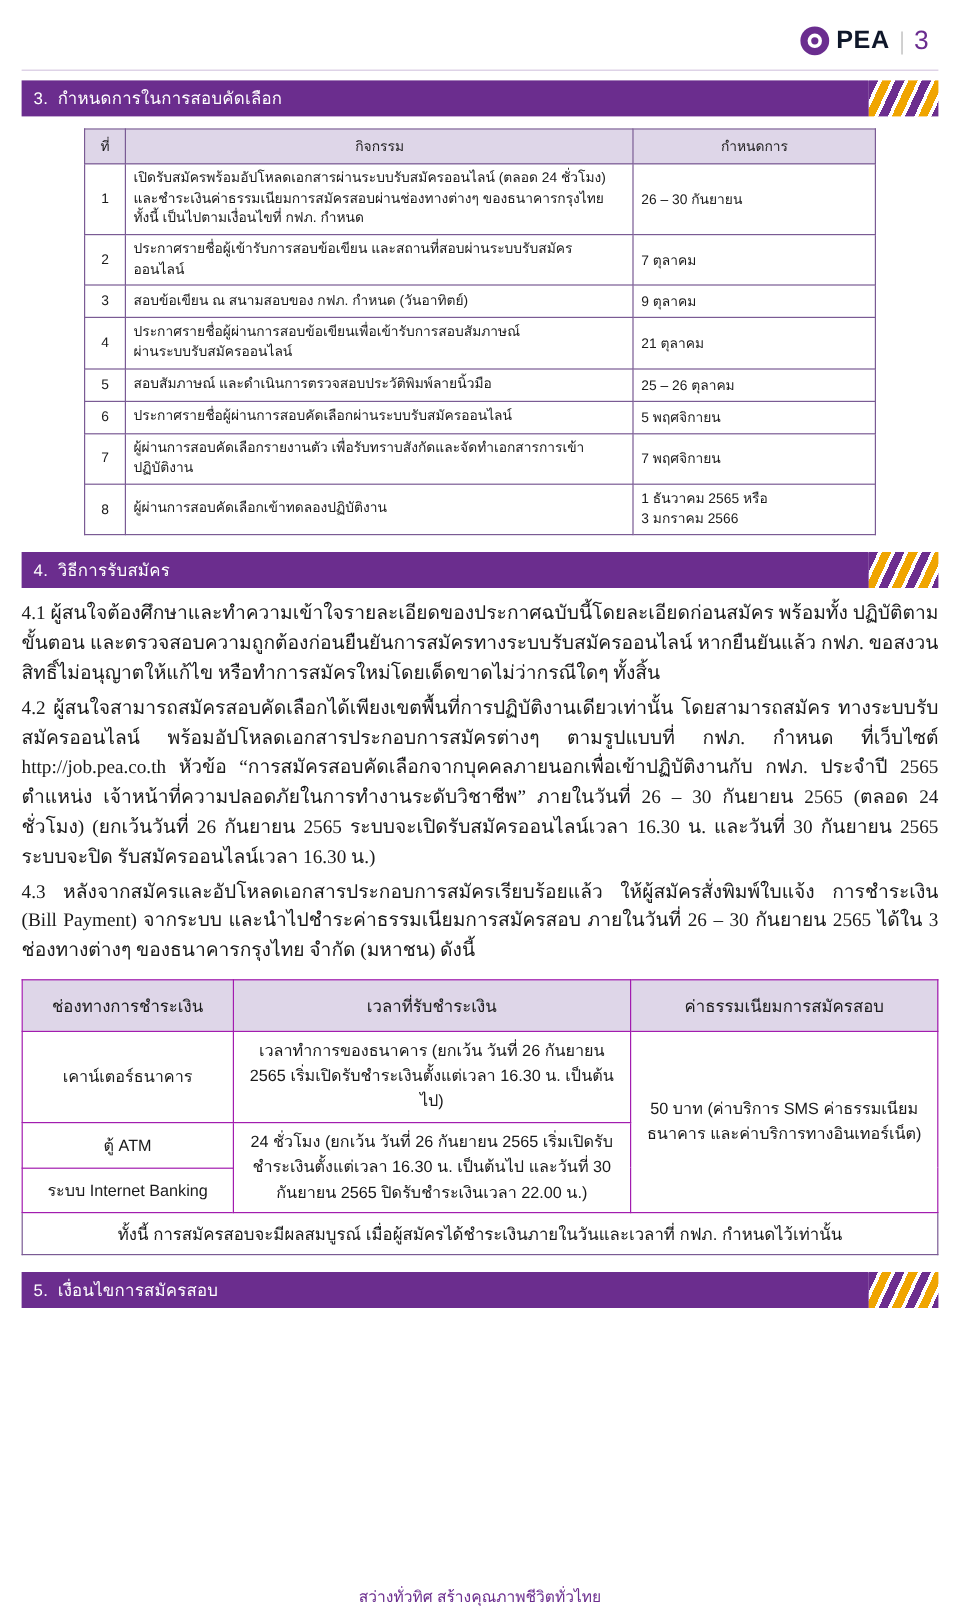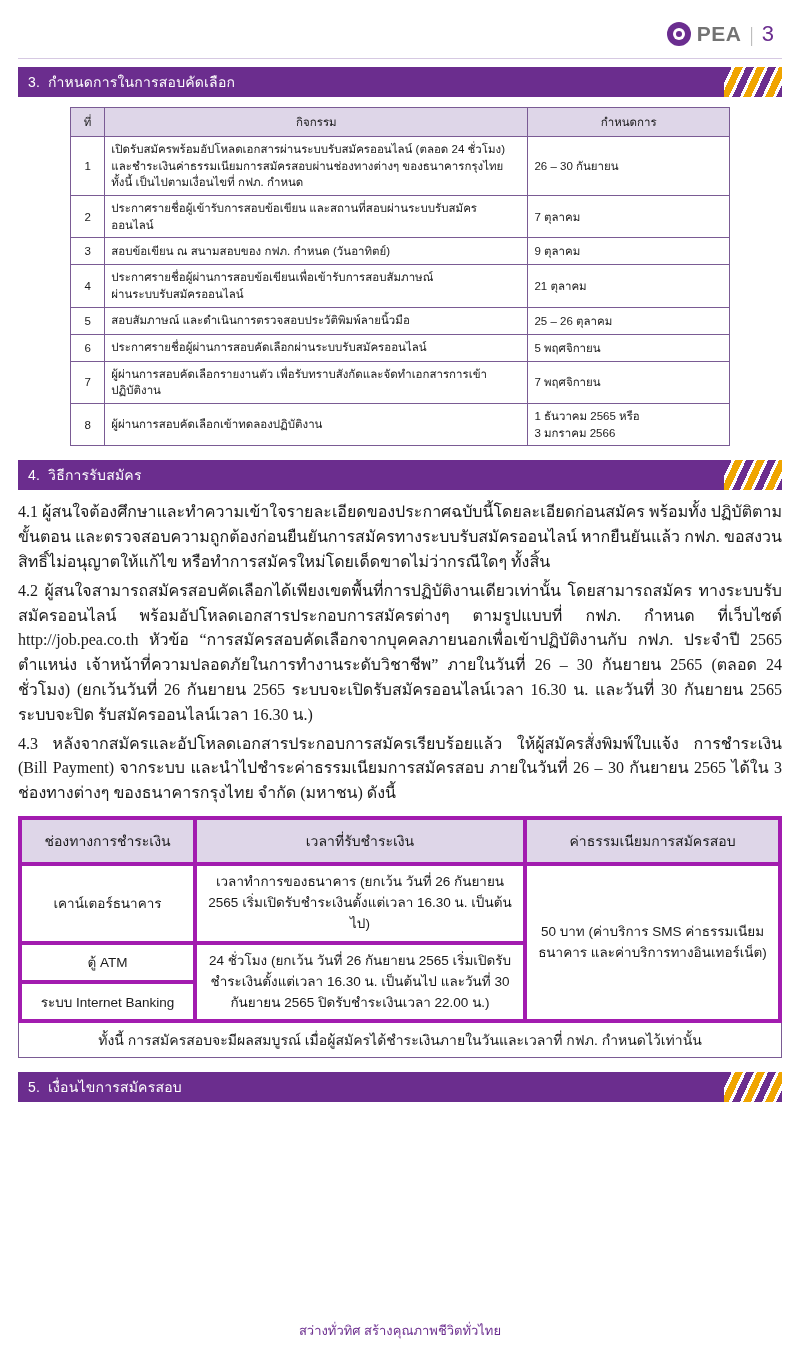--- a/index.html
+++ b/index.html
@@ -55,21 +55,21 @@
     left: 9px; top: 9px;
     width: 6px; height: 6px;
     border-radius: 50%;
     background: #6a2d8f;
     z-index: 2;
   }
   .logo-text {
     font-family: "Liberation Sans", sans-serif;
     font-weight: bold;
     font-size: 21px;
-    color: #737373;
+    color: #0f172a;
     letter-spacing: 0.5px;
   }
   .logo-sep {
     color: #b9b9b9;
     font-size: 21px;
     margin: 0 2px;
   }
   .page-num {
     font-family: "Liberation Sans", sans-serif;
     font-size: 22px;
@@ -143,21 +143,21 @@
   }
   .para { margin: 2px 0 4px 0; }
 
   
   .pay-table {
     width: 764px;
     margin: 10px auto 0 auto;
     font-size: 13.5px;
   }
   .pay-table th, .pay-table td {
-    border: 4px solid #a21caf;
+    border: 1px solid #a21caf;
     padding: 6px 8px;
     vertical-align: middle;
     text-align: center;
   }
   .pay-table thead th {
     background: #ded6e8;
     font-weight: normal;
     padding: 10px 6px;
     font-size: 14px;
   }

